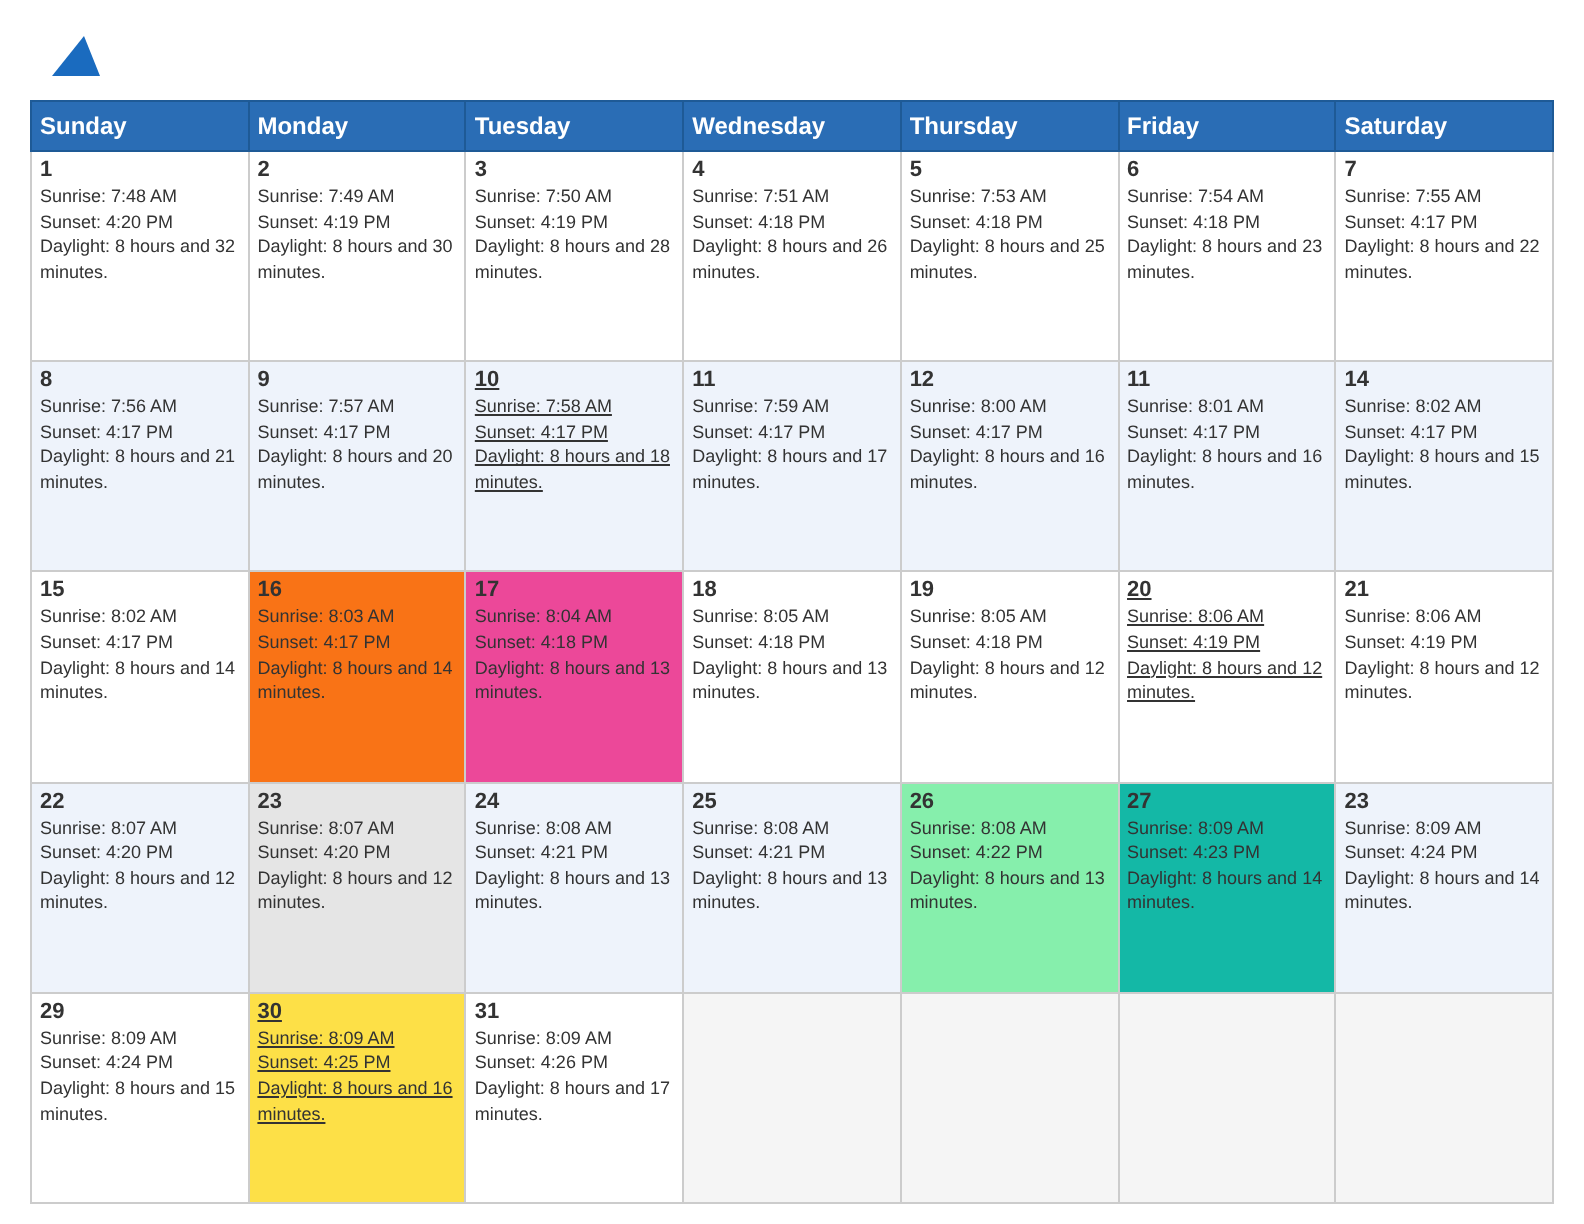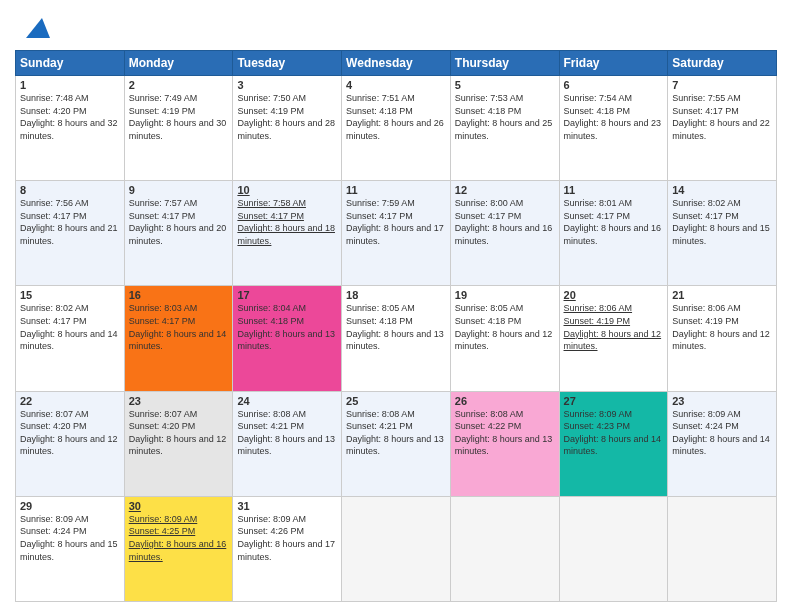--- a/index.html
+++ b/index.html
@@ -147,21 +147,21 @@
           <td style="background: rgb(255, 255, 255);"><span class="day-num">18</span><span class="day-info">Sunrise: 8:05 AM<br>Sunset: 4:18 PM<br>Daylight: 8 hours and 13 minutes.</span></td>
           <td style="background: rgb(255, 255, 255);"><span class="day-num">19</span><span class="day-info">Sunrise: 8:05 AM<br>Sunset: 4:18 PM<br>Daylight: 8 hours and 12 minutes.</span></td>
           <td style="background: rgb(255, 255, 255); text-decoration: underline;"><span class="day-num">20</span><span class="day-info">Sunrise: 8:06 AM<br>Sunset: 4:19 PM<br>Daylight: 8 hours and 12 minutes.</span></td>
           <td style="background: rgb(255, 255, 255);"><span class="day-num">21</span><span class="day-info">Sunrise: 8:06 AM<br>Sunset: 4:19 PM<br>Daylight: 8 hours and 12 minutes.</span></td>
         </tr>
         <tr>
           <td style="background: rgb(238, 243, 251);"><span class="day-num">22</span><span class="day-info">Sunrise: 8:07 AM<br>Sunset: 4:20 PM<br>Daylight: 8 hours and 12 minutes.</span></td>
           <td style="background: #e5e5e5;"><span class="day-num">23</span><span class="day-info">Sunrise: 8:07 AM<br>Sunset: 4:20 PM<br>Daylight: 8 hours and 12 minutes.</span></td>
           <td style="background: rgb(238, 243, 251);"><span class="day-num">24</span><span class="day-info">Sunrise: 8:08 AM<br>Sunset: 4:21 PM<br>Daylight: 8 hours and 13 minutes.</span></td>
           <td style="background: rgb(238, 243, 251);"><span class="day-num">25</span><span class="day-info">Sunrise: 8:08 AM<br>Sunset: 4:21 PM<br>Daylight: 8 hours and 13 minutes.</span></td>
-          <td style="background: #f9a8d4;"><span class="day-num">26</span><span class="day-info">Sunrise: 8:08 AM<br>Sunset: 4:22 PM<br>Daylight: 8 hours and 13 minutes.</span></td>
+          <td style="background: #86efac;"><span class="day-num">26</span><span class="day-info">Sunrise: 8:08 AM<br>Sunset: 4:22 PM<br>Daylight: 8 hours and 13 minutes.</span></td>
           <td style="background: #14b8a6;"><span class="day-num">27</span><span class="day-info">Sunrise: 8:09 AM<br>Sunset: 4:23 PM<br>Daylight: 8 hours and 14 minutes.</span></td>
           <td style="background: rgb(238, 243, 251);"><span class="day-num">23</span><span class="day-info">Sunrise: 8:09 AM<br>Sunset: 4:24 PM<br>Daylight: 8 hours and 14 minutes.</span></td>
         </tr>
         <tr>
           <td style="background: rgb(255, 255, 255);"><span class="day-num">29</span><span class="day-info">Sunrise: 8:09 AM<br>Sunset: 4:24 PM<br>Daylight: 8 hours and 15 minutes.</span></td>
           <td style="background: #fde047; text-decoration: underline;"><span class="day-num">30</span><span class="day-info">Sunrise: 8:09 AM<br>Sunset: 4:25 PM<br>Daylight: 8 hours and 16 minutes.</span></td>
           <td style="background: rgb(255, 255, 255);"><span class="day-num">31</span><span class="day-info">Sunrise: 8:09 AM<br>Sunset: 4:26 PM<br>Daylight: 8 hours and 17 minutes.</span></td>
           <td class="empty" style="background: rgb(245, 245, 245);"></td>
           <td class="empty" style="background: rgb(245, 245, 245);"></td>
           <td class="empty" style="background: rgb(245, 245, 245);"></td>

